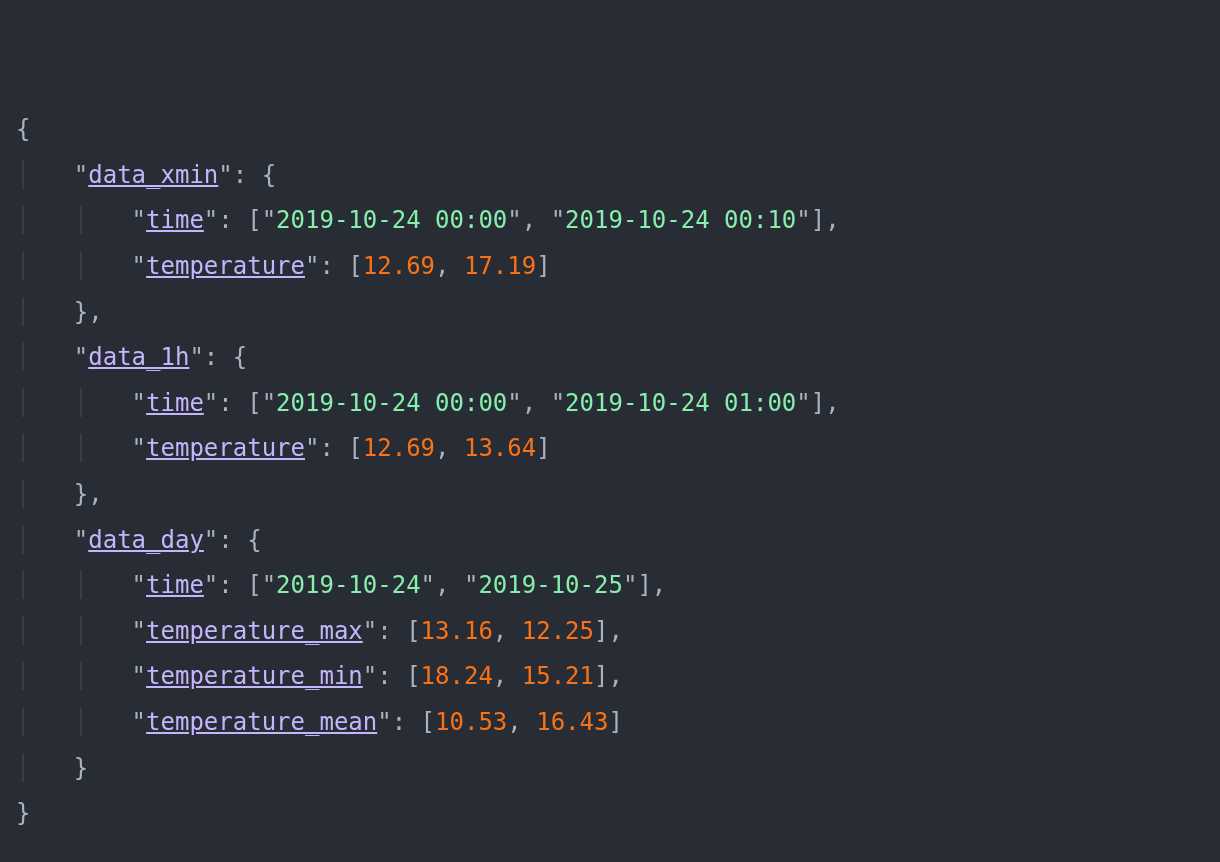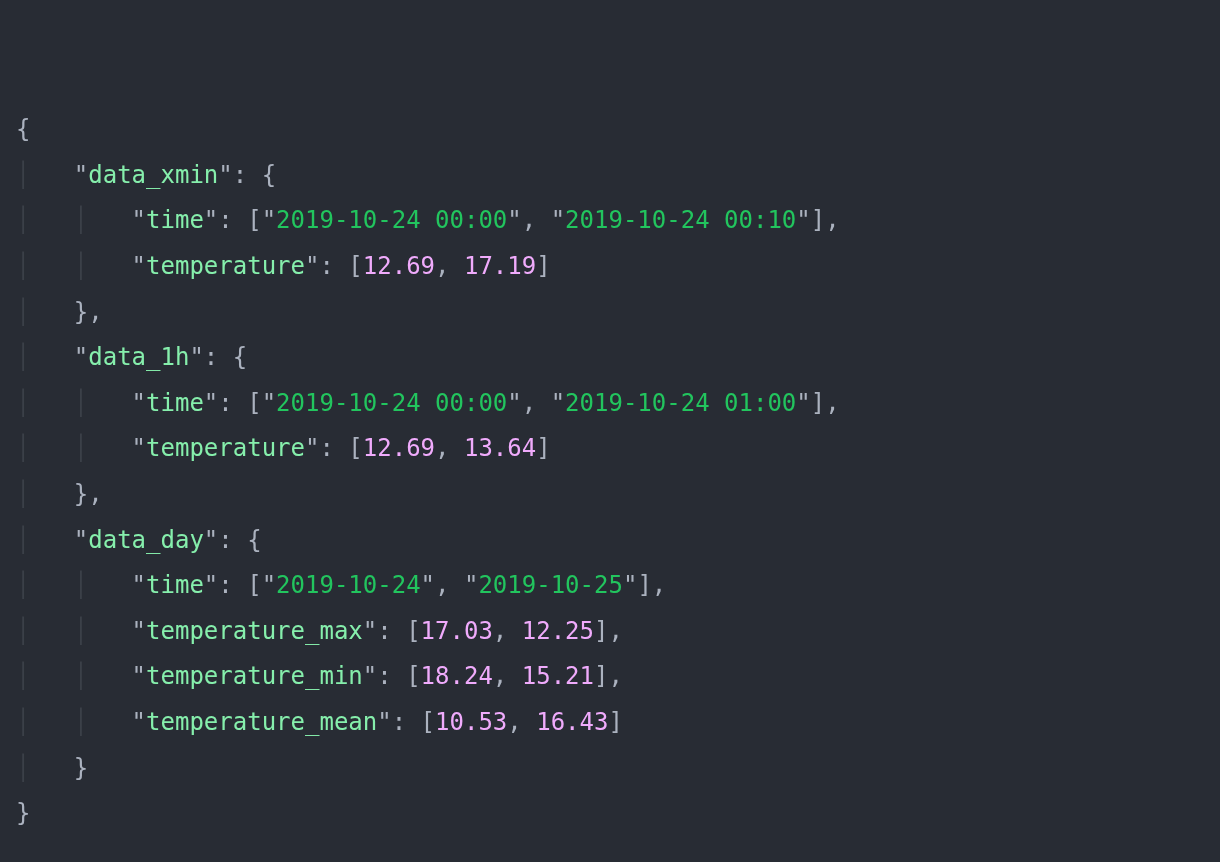--- a/index.html
+++ b/index.html
@@ -8,39 +8,39 @@
     background: #282c34;
     color: #abb2bf;
     font-family: "SF Mono", "Menlo", "Monaco", "Consolas", monospace;
     font-size: 24px;
     line-height: 1.9;
     white-space: pre;
   }
   .brace { color: #abb2bf; }
   .bracket { color: #abb2bf; }
   .punct { color: #abb2bf; }
-  .key { color: #86efac; }
-  .string { color: #22c55e; }
-  .number { color: #f0abfc; }
+  .key { color: #c4b5fd; text-decoration: underline; }
+  .string { color: #86efac; }
+  .number { color: #f97316; }
   .guide {
     color: #3b4048;
   }
 </style>
 </head>
 <body>
 
 <div><span class="brace">{</span>
 <span class="guide">│   </span><span class="punct">"</span><span class="key">data_xmin</span><span class="punct">"</span><span class="punct">: </span><span class="brace">{</span>
 <span class="guide">│   │   </span><span class="punct">"</span><span class="key">time</span><span class="punct">"</span><span class="punct">: </span><span class="bracket">[</span><span class="punct">"</span><span class="string">2019-10-24 00:00</span><span class="punct">"</span><span class="punct">, </span><span class="punct">"</span><span class="string">2019-10-24 00:10</span><span class="punct">"</span><span class="bracket">]</span><span class="punct">,</span>
 <span class="guide">│   │   </span><span class="punct">"</span><span class="key">temperature</span><span class="punct">"</span><span class="punct">: </span><span class="bracket">[</span><span class="number">12.69</span><span class="punct">, </span><span class="number">17.19</span><span class="bracket">]</span>
 <span class="guide">│   </span><span class="brace">}</span><span class="punct">,</span>
 <span class="guide">│   </span><span class="punct">"</span><span class="key">data_1h</span><span class="punct">"</span><span class="punct">: </span><span class="brace">{</span>
 <span class="guide">│   │   </span><span class="punct">"</span><span class="key">time</span><span class="punct">"</span><span class="punct">: </span><span class="bracket">[</span><span class="punct">"</span><span class="string">2019-10-24 00:00</span><span class="punct">"</span><span class="punct">, </span><span class="punct">"</span><span class="string">2019-10-24 01:00</span><span class="punct">"</span><span class="bracket">]</span><span class="punct">,</span>
 <span class="guide">│   │   </span><span class="punct">"</span><span class="key">temperature</span><span class="punct">"</span><span class="punct">: </span><span class="bracket">[</span><span class="number">12.69</span><span class="punct">, </span><span class="number">13.64</span><span class="bracket">]</span>
 <span class="guide">│   </span><span class="brace">}</span><span class="punct">,</span>
 <span class="guide">│   </span><span class="punct">"</span><span class="key">data_day</span><span class="punct">"</span><span class="punct">: </span><span class="brace">{</span>
 <span class="guide">│   │   </span><span class="punct">"</span><span class="key">time</span><span class="punct">"</span><span class="punct">: </span><span class="bracket">[</span><span class="punct">"</span><span class="string">2019-10-24</span><span class="punct">"</span><span class="punct">, </span><span class="punct">"</span><span class="string">2019-10-25</span><span class="punct">"</span><span class="bracket">]</span><span class="punct">,</span>
-<span class="guide">│   │   </span><span class="punct">"</span><span class="key">temperature_max</span><span class="punct">"</span><span class="punct">: </span><span class="bracket">[</span><span class="number">17.03</span><span class="punct">, </span><span class="number">12.25</span><span class="bracket">]</span><span class="punct">,</span>
+<span class="guide">│   │   </span><span class="punct">"</span><span class="key">temperature_max</span><span class="punct">"</span><span class="punct">: </span><span class="bracket">[</span><span class="number">13.16</span><span class="punct">, </span><span class="number">12.25</span><span class="bracket">]</span><span class="punct">,</span>
 <span class="guide">│   │   </span><span class="punct">"</span><span class="key">temperature_min</span><span class="punct">"</span><span class="punct">: </span><span class="bracket">[</span><span class="number">18.24</span><span class="punct">, </span><span class="number">15.21</span><span class="bracket">]</span><span class="punct">,</span>
 <span class="guide">│   │   </span><span class="punct">"</span><span class="key">temperature_mean</span><span class="punct">"</span><span class="punct">: </span><span class="bracket">[</span><span class="number">10.53</span><span class="punct">, </span><span class="number">16.43</span><span class="bracket">]</span>
 <span class="guide">│   </span><span class="brace">}</span>
 <span class="brace">}</span></div>
 
 
 </body></html>

